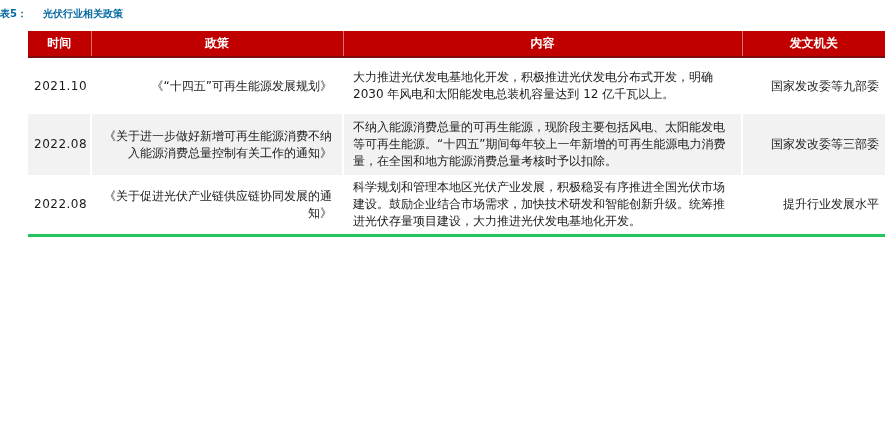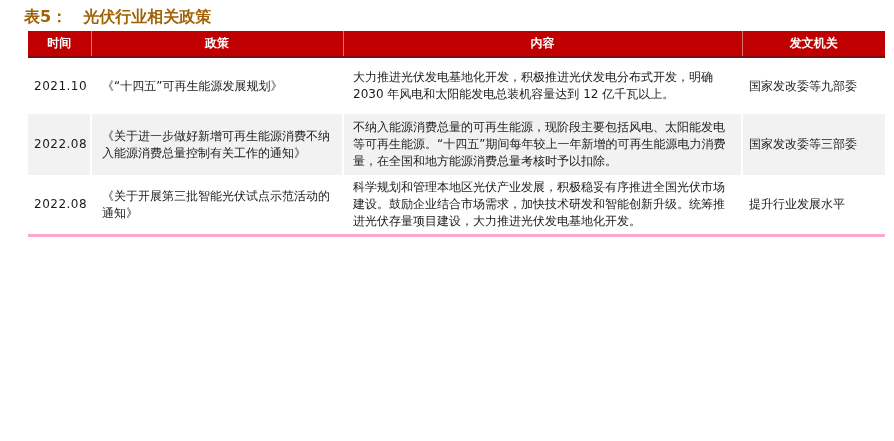--- a/index.html
+++ b/index.html
@@ -5,31 +5,31 @@
   * { margin: 0; padding: 0; box-sizing: border-box; }
   html, body { width: 894px; height: 441px; }
   body {
     background: #ffffff;
     font-family: "DejaVu Sans", "Liberation Sans", sans-serif;
     color: #1a1a1a;
   }
   .page { position: relative; width: 894px; height: 441px; background: #fff; overflow: hidden; }
 
   .title-row {
-    position: absolute; top: 7px; left: 24px;
-    font-size: 16px; font-weight: bold; color: #a16207;
+    position: absolute; top: 7px; left: 0;
+    font-size: 10px; font-weight: bold; color: #0369a1;
     white-space: nowrap;
   }
   .title-label { margin-right: 16px; }
 
   table.policy-table {
     position: absolute; top: 31px; left: 28px;
     width: 857px;
     border-collapse: collapse; table-layout: fixed;
-    border-bottom: 3px solid #f9a8d4;
+    border-bottom: 3px solid #22c55e;
   }
   col.w-date    { width: 63px; }
   col.w-policy  { width: 252px; }
   col.w-content { width: 399px; }
   col.w-issuer  { width: 143px; }
 
   thead th {
     background: #c00000; color: #ffffff;
     font-size: 12px; font-weight: bold;
     height: 26px; text-align: center; vertical-align: middle;
@@ -43,23 +43,23 @@
   }
   tbody td + td { border-left: 2px solid #ffffff; }
   tbody tr.alt { background: #f2f2f2; }
 
   tr.h57 { height: 57px; }
   tr.h61 { height: 61px; }
   tr.h60 { height: 60px; }
   tr.h54 { height: 54px; }
 
   td.c-date   { letter-spacing: 0.5px; }
-  td.c-policy { text-align: left; padding-left: 10px; padding-right: 10px; }
+  td.c-policy { text-align: right; padding-left: 10px; padding-right: 10px; }
   td.c-content{ text-align: left;  padding-left: 9px;  padding-right: 9px; }
-  td.c-issuer { text-align: left; font-family: Liberation Serif, serif; }
+  td.c-issuer { text-align: right; font-family: Liberation Serif, serif; }
 
   .footer {
     position: absolute; top: 414px; left: 8px;
     font-size: 12px; color: #262626;
     white-space: nowrap;
   }
 </style>
 </head>
 <body>
 
@@ -92,21 +92,21 @@
         <td class="c-issuer">国家发改委等九部委</td>
       </tr>
       <tr class="h61 alt">
         <td class="c-date">2022.08</td>
         <td class="c-policy">《关于进一步做好新增可再生能源消费不纳入能源消费总量控制有关工作的通知》</td>
         <td class="c-content">不纳入能源消费总量的可再生能源，现阶段主要包括风电、太阳能发电等可再生能源。“十四五”期间每年较上一年新增的可再生能源电力消费量，在全国和地方能源消费总量考核时予以扣除。</td>
         <td class="c-issuer">国家发改委等三部委</td>
       </tr>
       <tr class="h60">
         <td class="c-date">2022.08</td>
-        <td class="c-policy">《关于开展第三批智能光伏试点示范活动的通知》</td>
+        <td class="c-policy">《关于促进光伏产业链供应链协同发展的通知》</td>
         <td class="c-content">科学规划和管理本地区光伏产业发展，积极稳妥有序推进全国光伏市场建设。鼓励企业结合市场需求，加快技术研发和智能创新升级。统筹推进光伏存量项目建设，大力推进光伏发电基地化开发。</td>
         <td class="c-issuer">提升行业发展水平</td>
       </tr>
     </tbody>
   </table>
 
 
 </div>
 
 </body></html>

